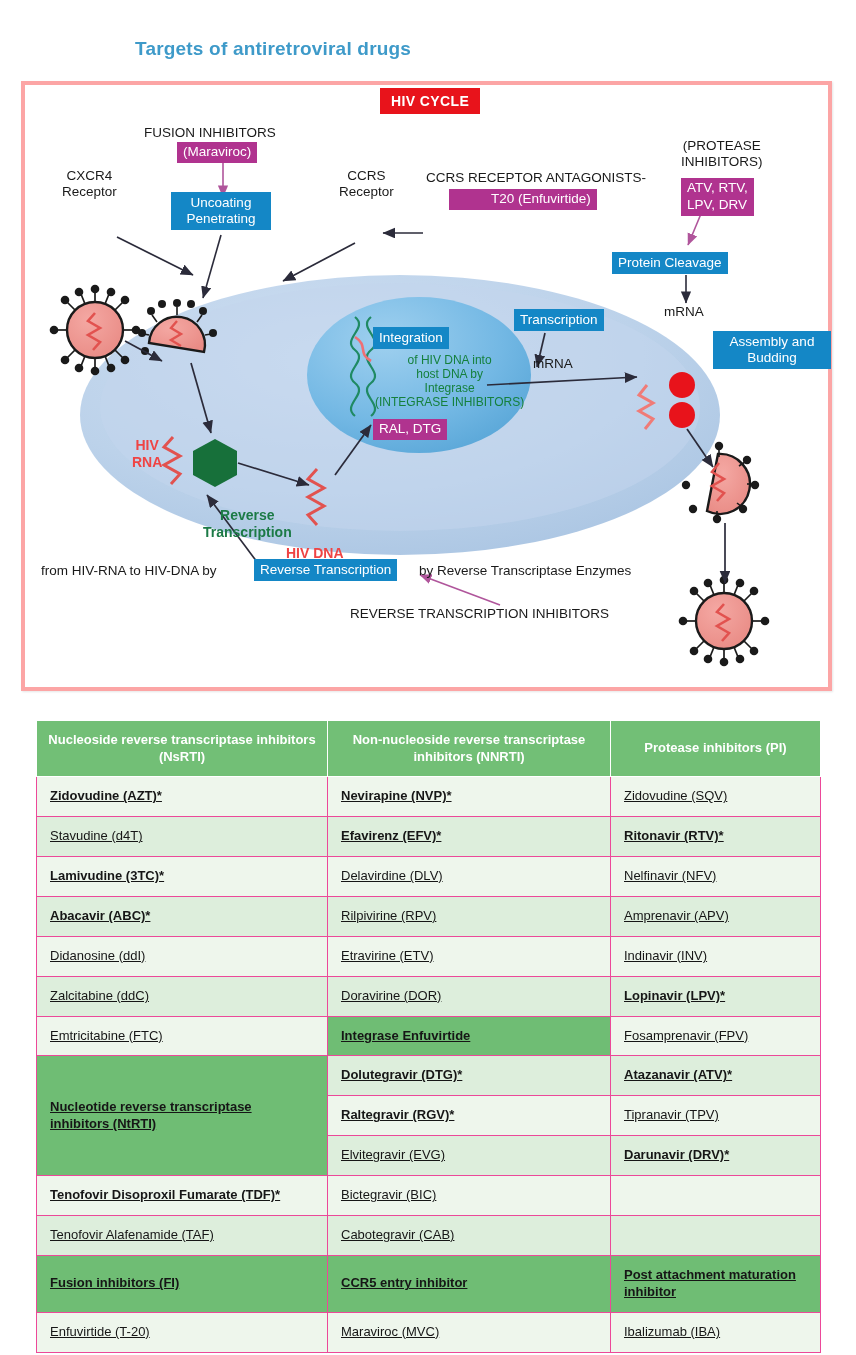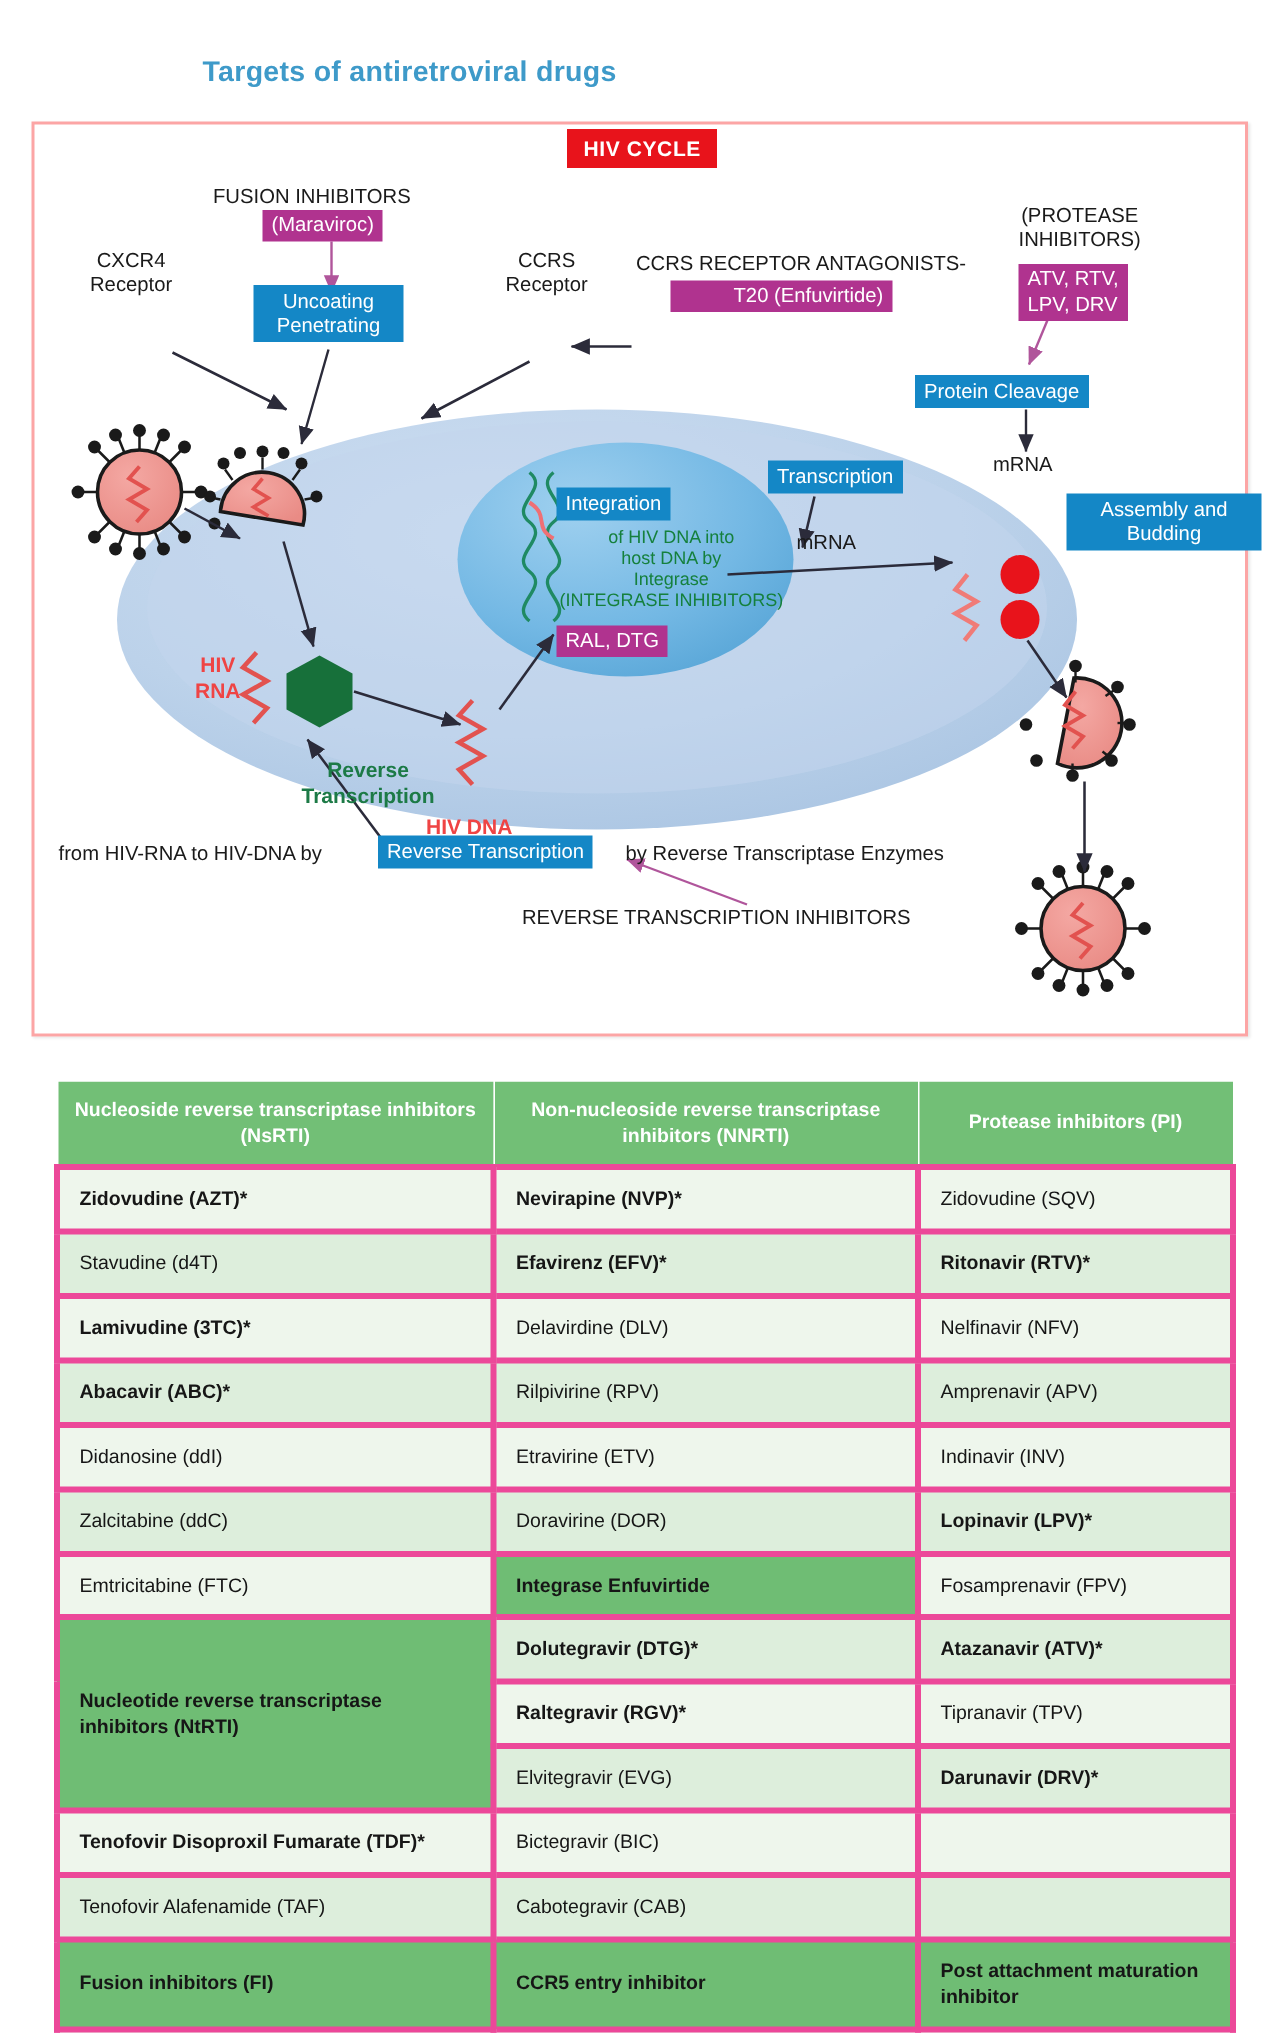--- a/index.html
+++ b/index.html
@@ -28,21 +28,21 @@
     letter-spacing: 0.2px;
     white-space: nowrap;
   }
 
   
   #diagram-panel {
     position: absolute;
     left: 21px; top: 61px;
     width: 811px; height: 610px;
     background: #ffffff;
-    border: 2px solid #fca5a5;
+    border: 4px solid #fca5a5;
     box-shadow: 1px 1px 2px rgba(0,0,0,.10);
   }
   #diagram-svg { position:absolute; left:0; top:0; width:811px; height:610px; }
 
   .lbl {
     position: absolute;
     font-size: 13.5px;
     color: #1a1a1a;
     line-height: 1.18;
     white-space: pre;
@@ -98,23 +98,24 @@
     color: #ffffff;
     font-weight: bold;
     font-size: 13px;
     line-height: 1.28;
     text-align: center;
     padding: 11px 8px;
     border: 1px solid #ffffff;
   }
   #drug-table td {
     padding: 11px 13px;
-    border: 4px solid #ec4899;
+    border: 1px solid #ec4899;
     vertical-align: middle;
     line-height: 1.3;
+    text-decoration: underline;
   }
   td.tint-a    { background: #eef6ec; }
   td.tint-b    { background: #ddeedc; }
   td.tint-dark { background: #6fbd74; }
   td.bold      { font-weight: bold; }
 </style>
 </head>
 <body>
 
 <div id="page">
@@ -337,21 +338,21 @@
     <div class="lbl" style="left:656px; top:53px;">(PROTEASE
 INHIBITORS)</div>
 
     <div class="box-magenta" style="left:656px; top:93px;">ATV, RTV,
 LPV, DRV</div>
 
     <div class="box-blue" style="left:587px; top:167px;">Protein Cleavage</div>
 
     <div class="lbl" style="left:639px; top:219px;">mRNA</div>
 
-    <div class="box-blue" style="left:688px; top:246px; width:130px; text-align:center;">Assembly and
+    <div class="box-blue" style="left:688px; top:246px; width:118px; text-align:center;">Assembly and
 Budding</div>
 
     <div class="box-blue" style="left:489px; top:224px;">Transcription</div>
 
     <div class="lbl" style="left:508px; top:271px;">mRNA</div>
 
     <div class="box-blue" style="left:348px; top:242px;">Integration</div>
 
     <div class="lbl small" style="left:350px; top:268px; color:#15803d;">of HIV DNA into
 host DNA by

